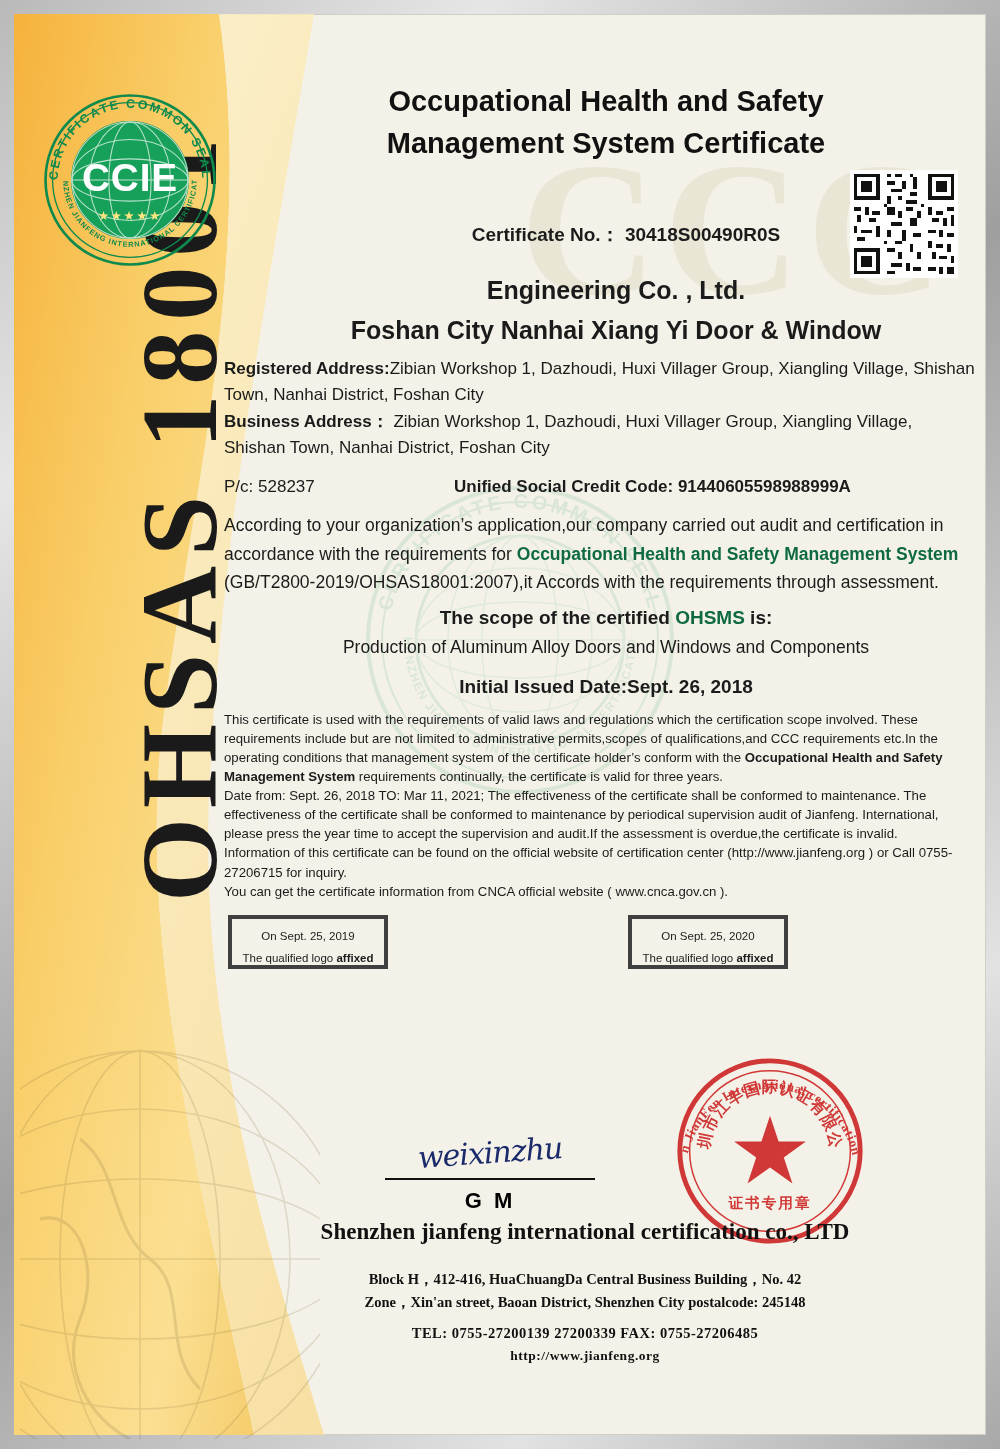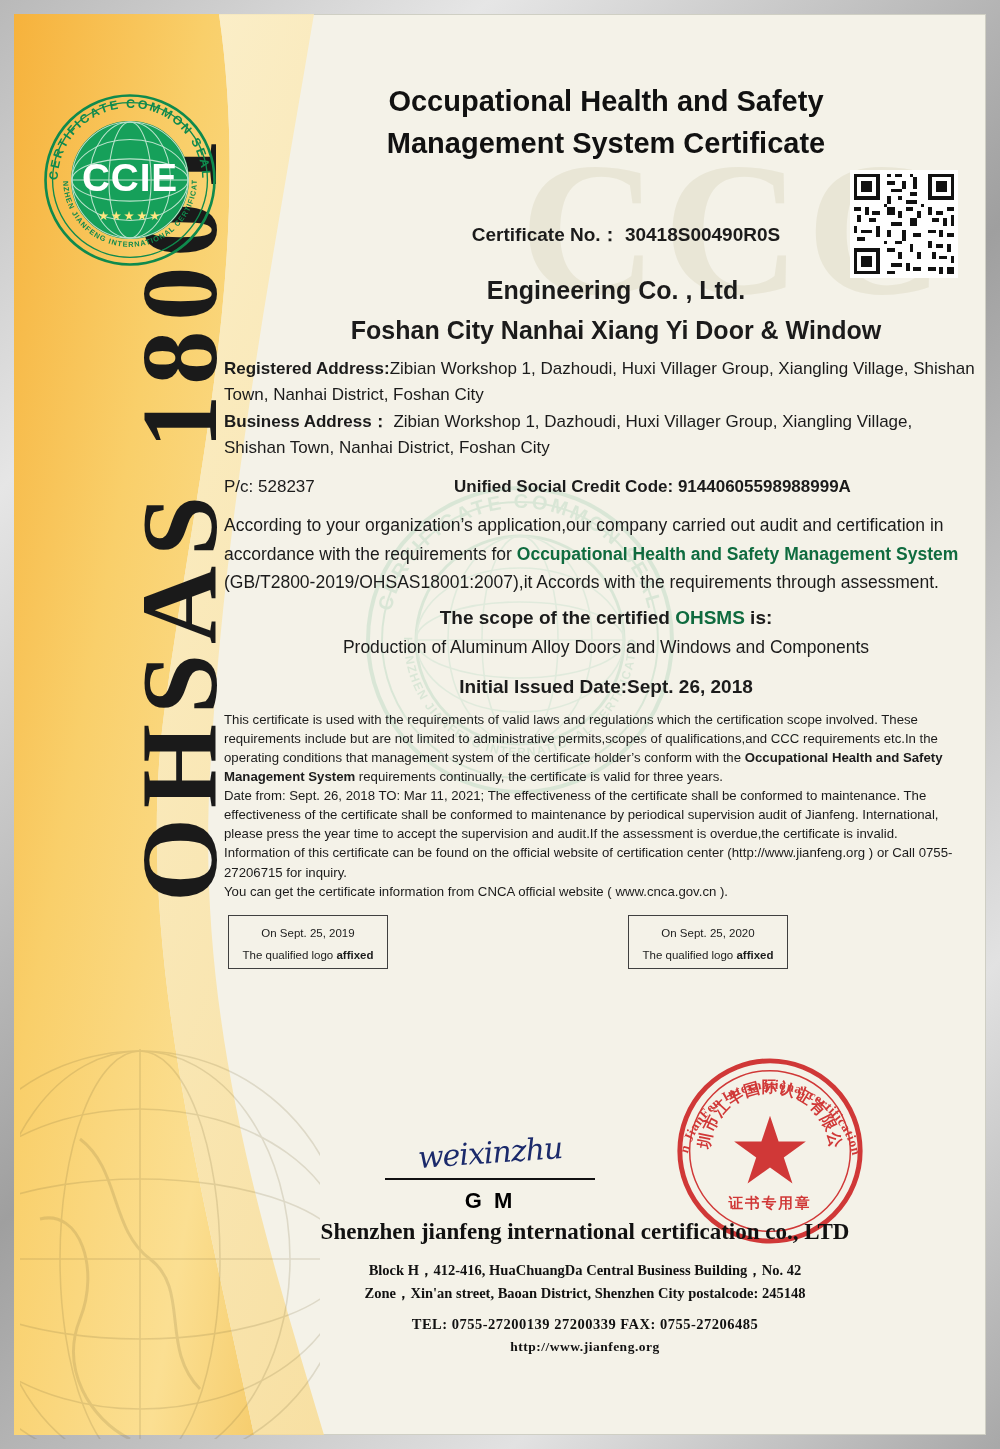--- a/index.html
+++ b/index.html
@@ -184,21 +184,21 @@
   .fineprint .b { font-weight: 700; }
   .stamp-boxes {
     margin-top: 14px;
     display: flex;
     gap: 240px;
     padding-left: 12px;
   }
   .stamp-box {
     width: 160px;
     height: 54px;
-    border: 1px solid #404040;
+    border: 4px solid #404040;
     font-size: 11.5px;
     text-align: center;
     padding-top: 7px;
     box-sizing: border-box;
     line-height: 1.9;
   }
   .stamp-box .b { font-weight: 700; }
   
   .red-seal {
     position: absolute;
@@ -238,21 +238,21 @@
     width: 760px;
     text-align: center;
     font-family: "Liberation Serif", serif;
     color: #111;
   }
   .footer .company {
     font-size: 23px;
     font-weight: 700;
   }
   .footer .addr {
-    margin-top: 14px;
+    margin-top: 23px;
     font-size: 14.5px;
     font-weight: 700;
     line-height: 1.6;
   }
   .footer .tel {
     margin-top: 11px;
     font-size: 14.5px;
     font-weight: 700;
     letter-spacing: .5px;
   }

